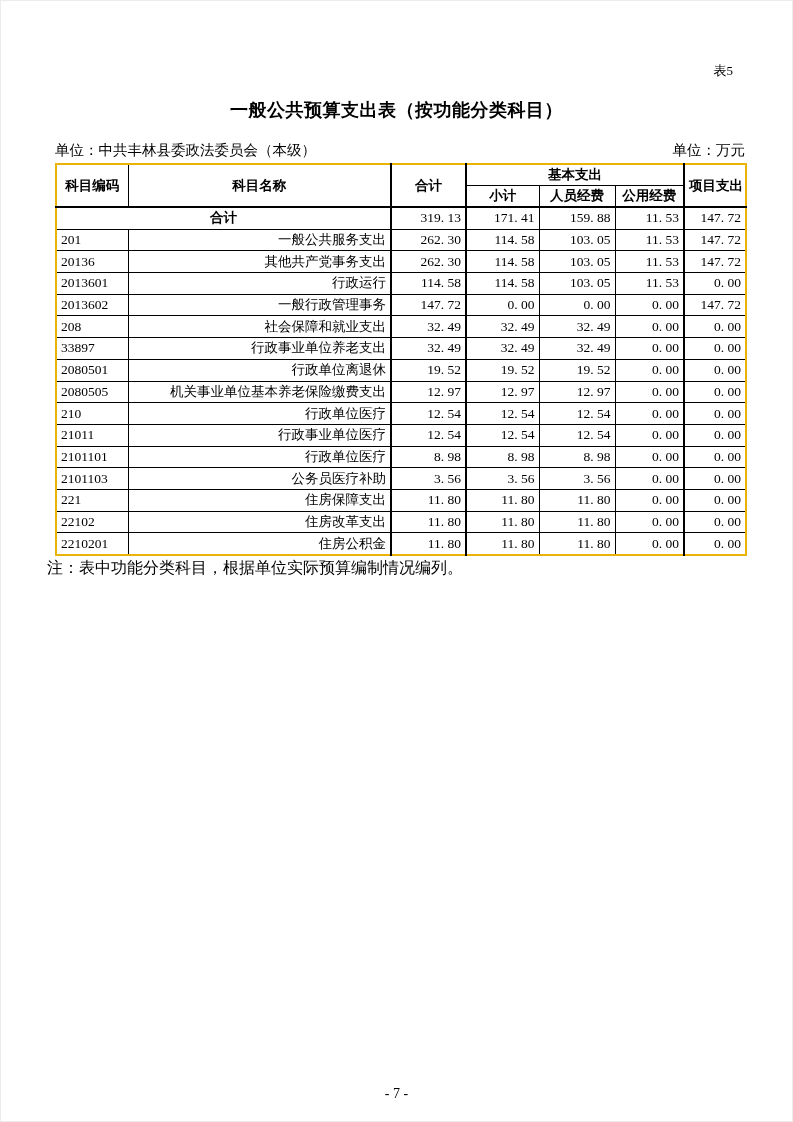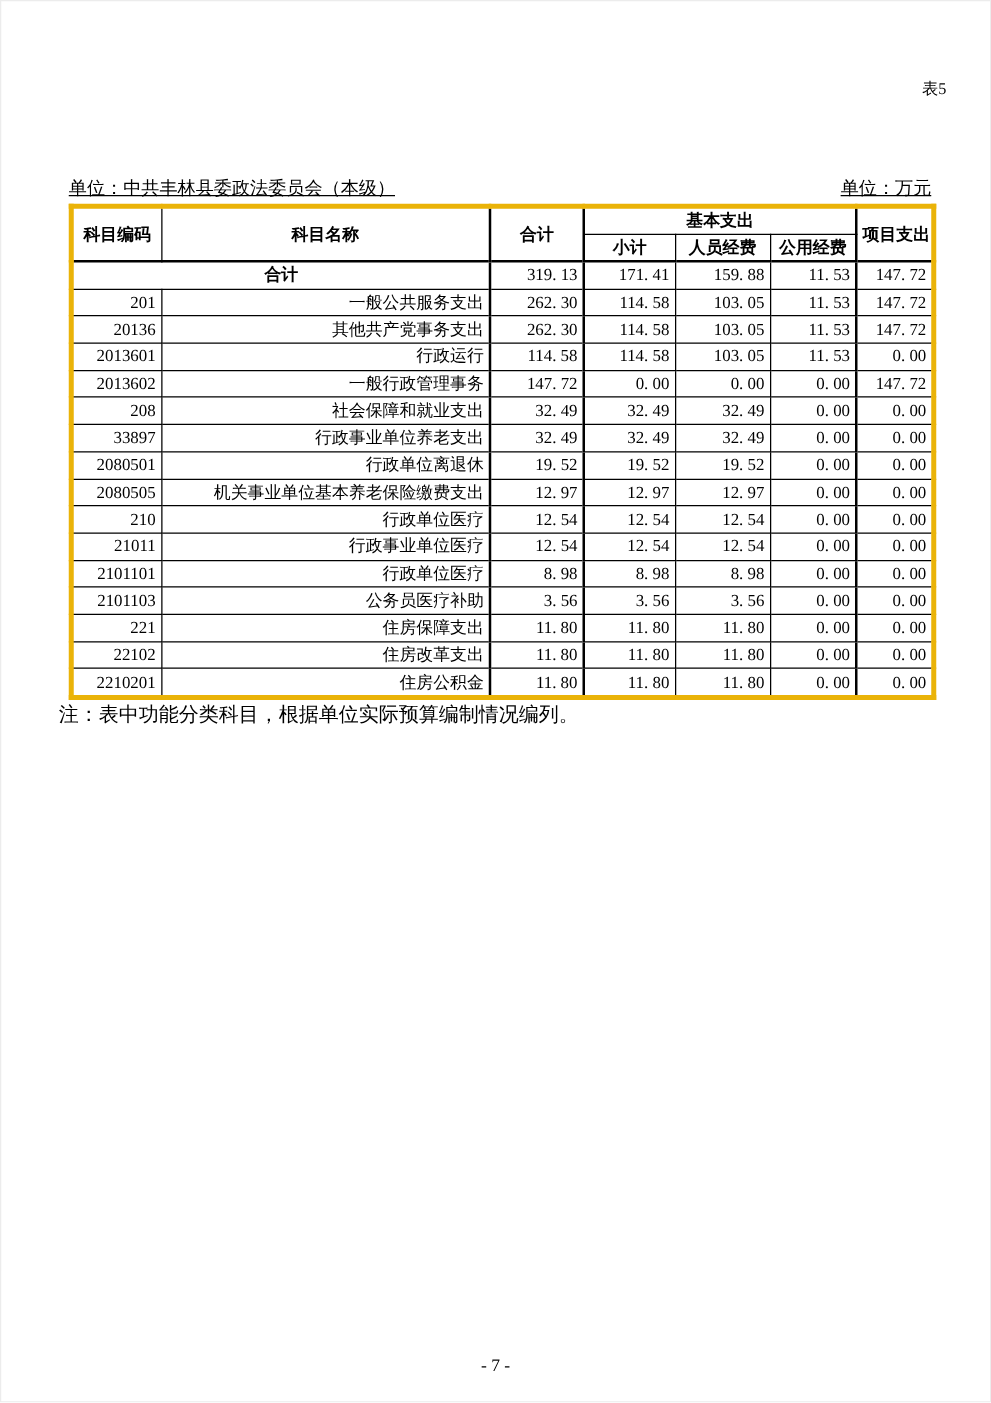--- a/index.html
+++ b/index.html
@@ -10,21 +10,21 @@
     margin: 0 auto;
     background: #ffffff;
     color: #000000;
     font-family: "Liberation Serif", "DejaVu Serif", serif;
     box-shadow: inset 0 0 0 1px #ececec;
     overflow: hidden;
   }
   .table-label {
     position: absolute;
     top: 62px;
-    right: 36px;
+    right: 60px;
     font-size: 13px;
   }
   .title {
     position: absolute;
     top: 98px;
     left: 0;
     width: 100%;
     margin: 0;
     text-align: center;
     font-size: 18px;
@@ -32,53 +32,52 @@
     letter-spacing: 0.5px;
   }
   .unit-row {
     position: absolute;
     top: 141px;
     left: 55px;
     width: 690px;
     display: flex;
     justify-content: space-between;
     font-size: 14.5px;
-    text-decoration: underline;
   }
   .table-wrap {
     position: absolute;
     top: 163px;
     left: 55px;
     width: 690px;
   }
   table.budget {
     border-collapse: collapse;
     table-layout: fixed;
     width: 690px;
-    border: 4px solid #eab308;
+    border: 2px solid #eab308;
     padding-left: 33px;
   }
   table.budget th, table.budget td {
     border: 1px solid #000;
     padding: 0 4px;
     white-space: nowrap;
     overflow: hidden;
     font-size: 13.5px;
     vertical-align: middle;
   }
   thead th {
     font-weight: 700;
     text-align: center;
     height: 20px;
     font-size: 13px;
   }
   tbody td { height: 20.7px; }
   .thick-left { border-left-width: 2px !important; }
   tbody tr:first-child td { border-top-width: 2px; }
-  .col-code  { text-align: right; }
+  .col-code  { text-align: left; }
   .col-name  { text-align: right; padding-left: 9px; }
   .col-num   { text-align: right; padding-right: 3px; }
   td.total-label { text-align: center; font-weight: 700; padding-left: 4px; }
   .note {
     margin-top: 2px;
     margin-left: -8px;
     font-size: 16px;
   }
   .page-number {
     position: absolute;
@@ -89,20 +88,21 @@
     font-size: 14px;
   }
 </style>
 </head>
 <body>
 
 <div class="page">
 
   <div class="table-label">表5</div>
 
+  <h1 class="title">一般公共预算支出表（按功能分类科目）</h1>
 
   <div class="unit-row">
     <span>单位：中共丰林县委政法委员会（本级）</span>
     <span>单位：万元</span>
   </div>
 
   <div class="table-wrap">
     <table class="budget">
       <colgroup>
         <col style="width:72px">

